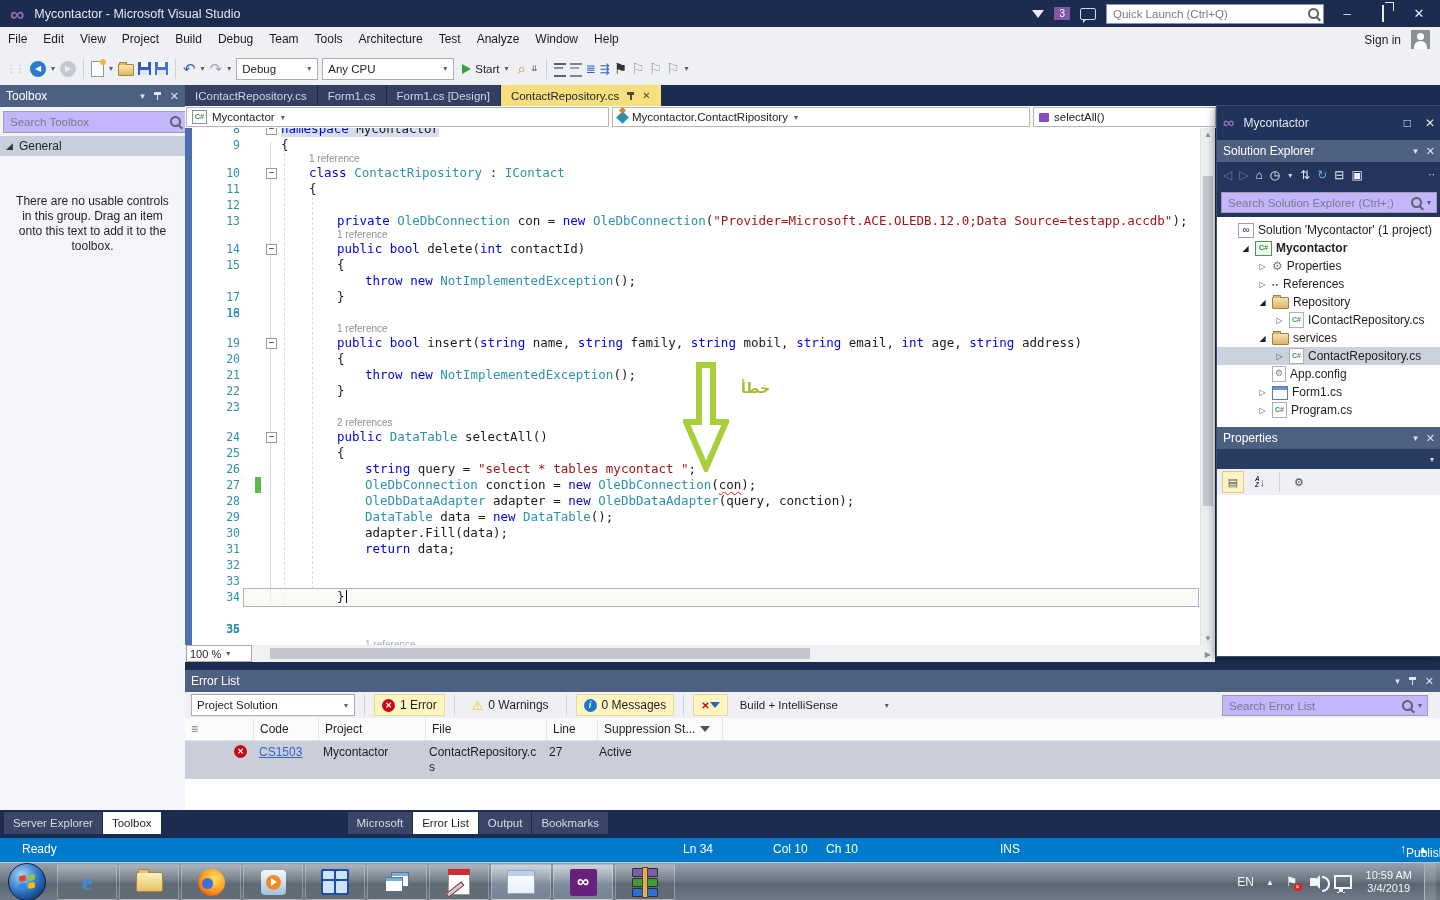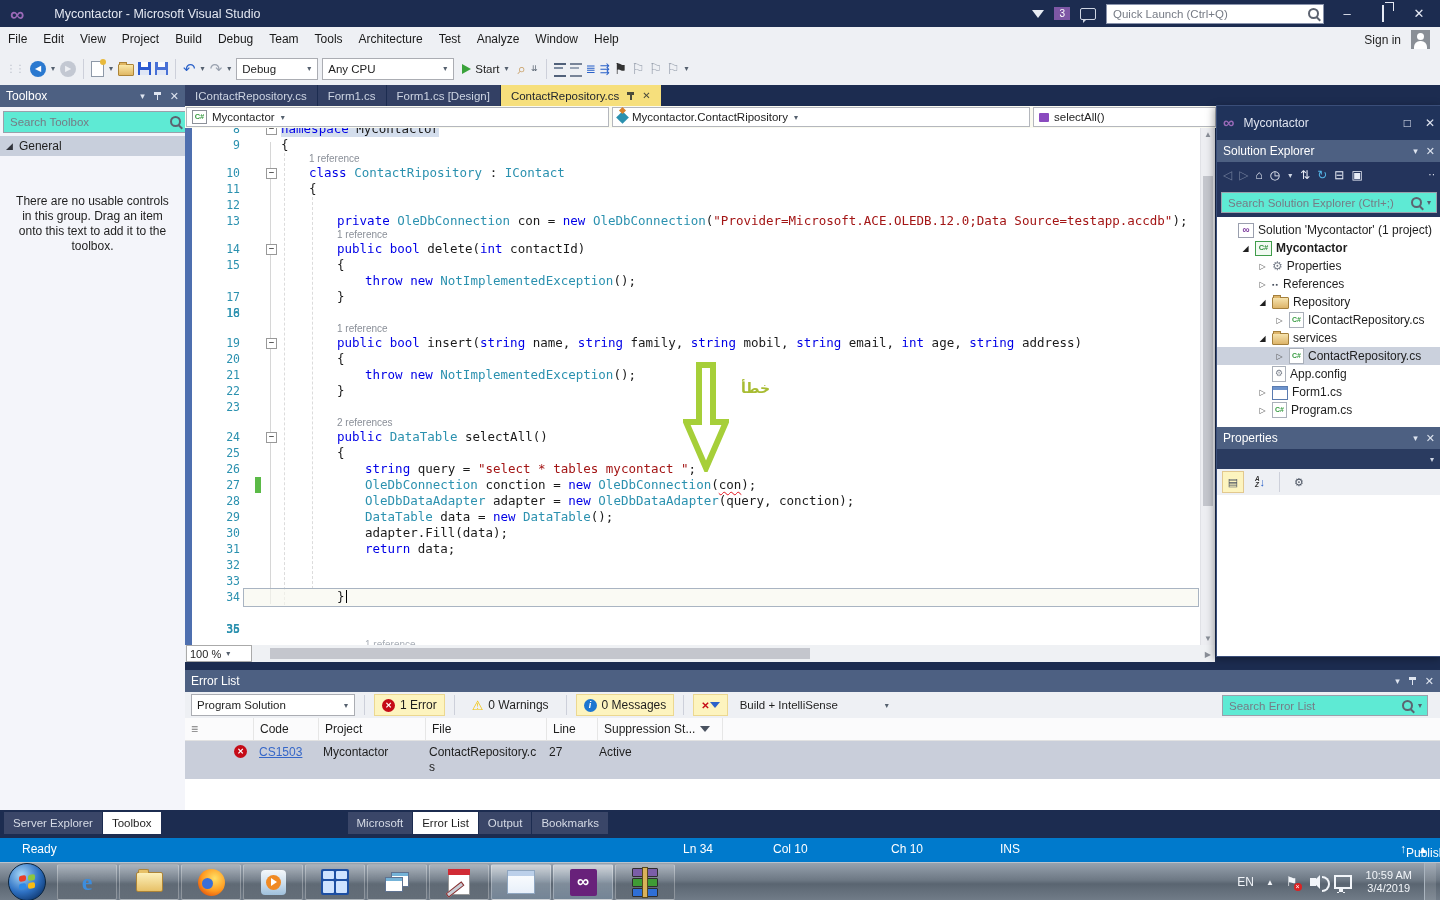--- a/index.html
+++ b/index.html
@@ -2,21 +2,21 @@
 <html><head>
 <meta charset="utf-8">
 <style>
   html,body{margin:0;padding:0;background:#000;}
   #screen{position:relative;width:1440px;height:900px;overflow:hidden;background:#1C2C50;
           font-family:"Liberation Sans",sans-serif;color:#1e1e1e;font-size:12px;-webkit-font-smoothing:antialiased;}
   .abs{position:absolute;}
   
   #titlebar{left:0;top:0;width:1440px;height:27px;background:#1C2C50;display:flex;align-items:center;color:#dde3f0;}
   .vslogo{font-size:20px;font-weight:bold;color:#9a6ab8;margin:0 10px 0 10px;line-height:20px;}
-  #win-title{font-size:12.5px;color:#e4e8f2;margin-left:20px;}
+  #win-title{font-size:12.5px;color:#e4e8f2;}
   .tb-right{margin-left:auto;display:flex;align-items:center;gap:10px;padding-right:8px;}
   .funnel{width:0;height:0;border-left:6px solid transparent;border-right:6px solid transparent;border-top:8px solid #e8ecf4;position:relative;}
   .badge{background:#7e57a5;color:#fff;font-size:10px;padding:1px 5px;}
   .feedback{width:14px;height:10px;border:1px solid #cfd6e4;border-radius:2px;position:relative;}
   .feedback:after{content:'';position:absolute;left:2px;bottom:-4px;border-left:4px solid #cfd6e4;border-bottom:4px solid transparent;}
   #quicklaunch{display:flex;align-items:center;background:#fff;border:1px solid #8a94ad;width:208px;height:18px;padding:0 4px;}
   #quicklaunch input{border:none;outline:none;flex:1;font-size:11.5px;font-family:"Liberation Sans",sans-serif;background:transparent;}
   .mag{width:7px;height:7px;border:2px solid #5c6370;border-radius:50%;position:relative;flex:none;}
   .mag:after{content:'';position:absolute;width:5px;height:2px;background:#5c6370;transform:rotate(45deg);right:-4px;bottom:-3px;}
   .winbtn{color:#e6eaf4;width:26px;text-align:center;font-size:13px;}
@@ -54,21 +54,21 @@
   .bars:before{content:'';position:absolute;top:2px;left:0;right:3px;height:2px;background:#7d8ba0;}
   
   #toolbox{left:0;top:85px;width:185px;height:725px;background:#F4F5FA;display:flex;flex-direction:column;}
   .panelhead{height:22px;background:#4D6082;color:#fff;display:flex;align-items:center;padding:0 6px;font-size:12px;flex:none;}
   .ph-icons{margin-left:auto;display:flex;align-items:center;gap:8px;color:#dfe5f0;font-size:9px;}
   .pinic{position:relative;width:9px;height:10px;}
   .pinic:before{content:'';position:absolute;left:1px;top:1px;width:7px;height:3px;background:currentColor;}
   .pinic:after{content:'';position:absolute;left:4px;top:4px;width:1.5px;height:5px;background:currentColor;}
   .xic{font-size:11px;line-height:10px;}
   .searchrow{height:25px;display:flex;align-items:center;padding:2px 3px;flex:none;}
-  .searchbox{flex:1;display:flex;align-items:center;background:#5eead4;border:1px solid #9aa0ab;height:20px;padding:0 4px;gap:4px;}
+  .searchbox{flex:1;display:flex;align-items:center;background:#c4b5fd;border:1px solid #9aa0ab;height:20px;padding:0 4px;gap:4px;}
   .searchbox input{border:none;outline:none;flex:1;min-width:0;font-size:11.5px;font-family:"Liberation Sans",sans-serif;background:transparent;color:#333;}
   .searchbox input::placeholder,#quicklaunch input::placeholder{color:#767b85;opacity:1;}
   .sectionrow{height:20px;background:#C8CFDC;display:flex;align-items:center;gap:6px;padding:0 6px;font-size:12px;flex:none;}
   .exparr{color:#30343c;font-size:9px;}
   #toolbox-empty{margin:38px 10px 0 10px;text-align:center;font-size:12px;line-height:15px;color:#1e1e1e;}
   
   #doctabs{left:185px;top:85px;width:1255px;height:21px;display:flex;align-items:flex-end;gap:1px;}
   .dtab{height:21px;display:flex;align-items:center;padding:0 10px;font-size:11.5px;color:#cdd4e2;background:#334064;}
   .dtab.active{background:#F6DF7C;color:#21262e;gap:7px;}
   .dtab .pinic{color:#4a4a3a;}
@@ -586,21 +586,21 @@
     <div class="panelhead">
       <span>Error List</span>
       <span class="ph-icons">
         <span>▾</span>
         <span class="pinic"></span>
         <span class="xic">✕</span>
       </span>
     </div>
     <div id="el-toolbar">
       <span class="combo" style="width:152px">
-        <span>Program Solution</span>
+        <span>Project Solution</span>
           <span class="carr">▾</span>
       </span>
       <span class="tsep"></span>
       <span class="err-btn hl">
         <span class="ic-err">✕</span>
         <span>1 Error</span>
       </span>
       <span class="tsep"></span>
       <span class="err-btn">
         <span class="ic-warn">⚠</span>
@@ -669,21 +669,21 @@
         <span class="btab active">Error List</span>
         <span class="btab">Output</span>
         <span class="btab">Bookmarks</span>
       </span>
   </div>
 
   <div id="statusbar" class="abs">
     <span style="left:22px">Ready</span>
     <span style="left:683px">Ln 34</span>
     <span style="left:773px">Col 10</span>
-    <span style="left:891px">Ch 10</span>
+    <span style="left:826px">Ch 10</span>
     <span style="left:1000px">INS</span>
     <span style="right:34px">↑ <span>Publish</span></span>
     <span style="right:14px">▴</span>
   </div>
 
   <div id="taskbar" class="abs">
     <span class="orb">
       <span class="flag4">
           <i class="f-r"></i>
           <i class="f-g"></i>

